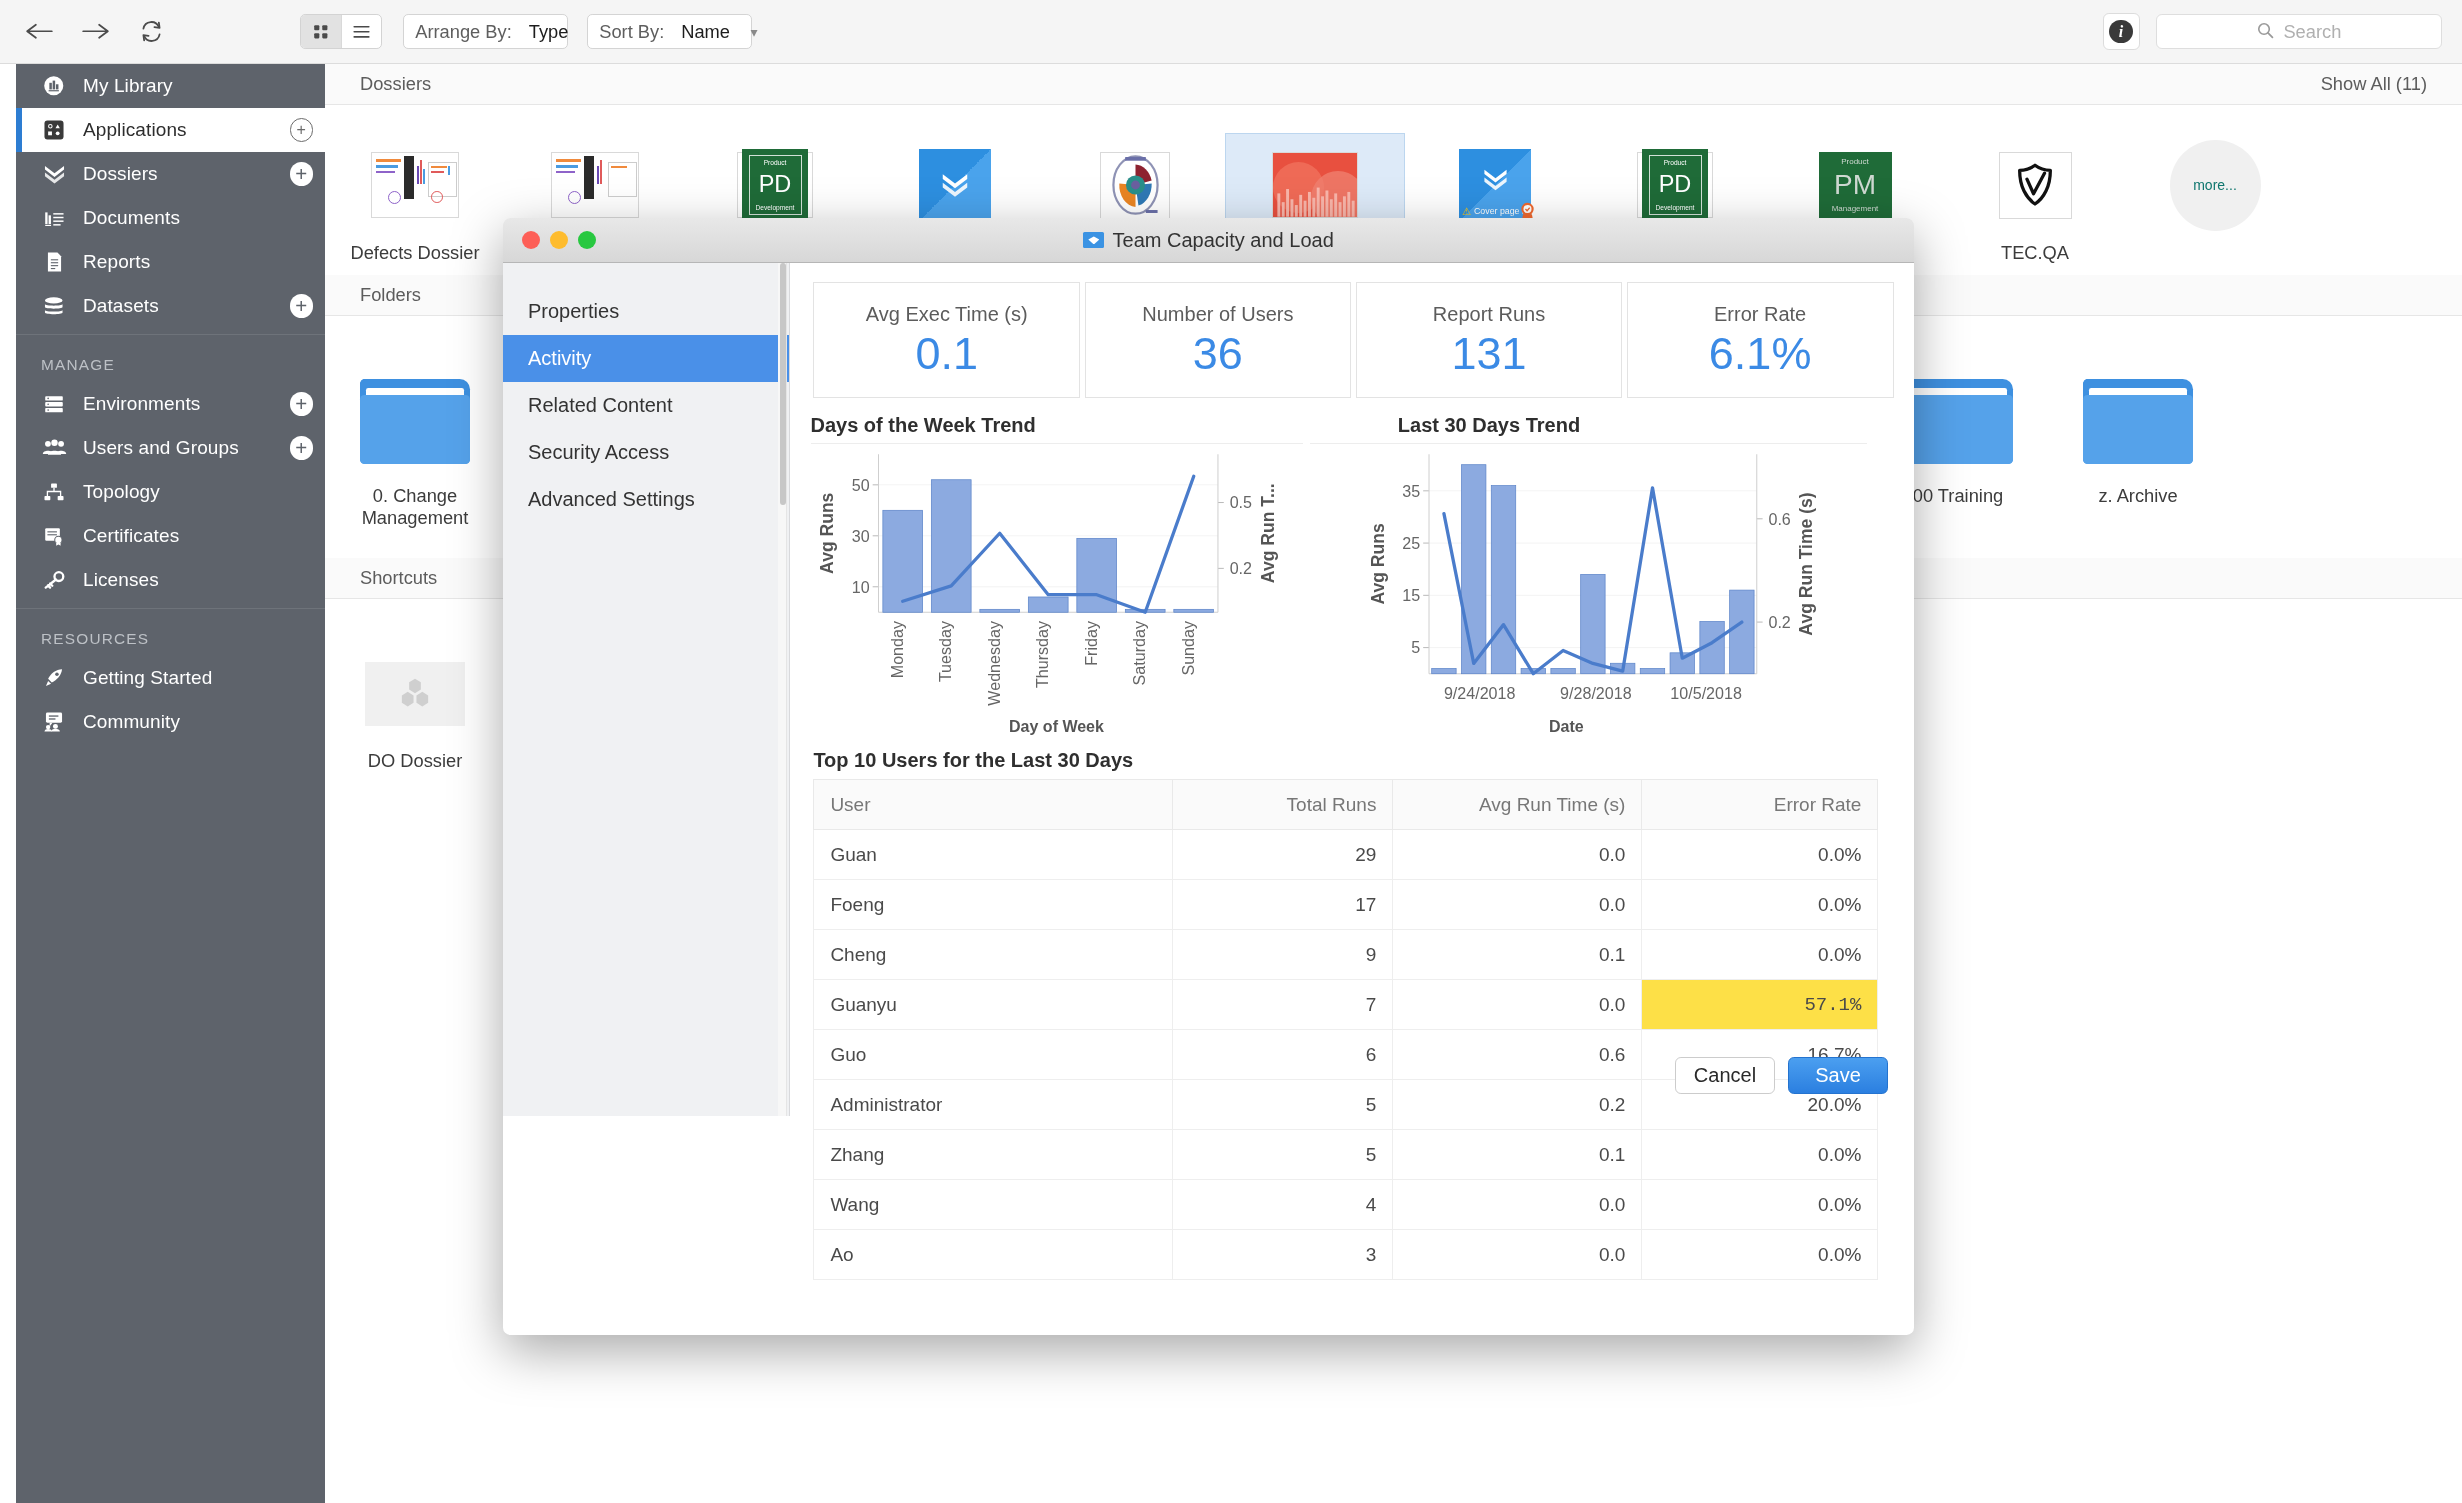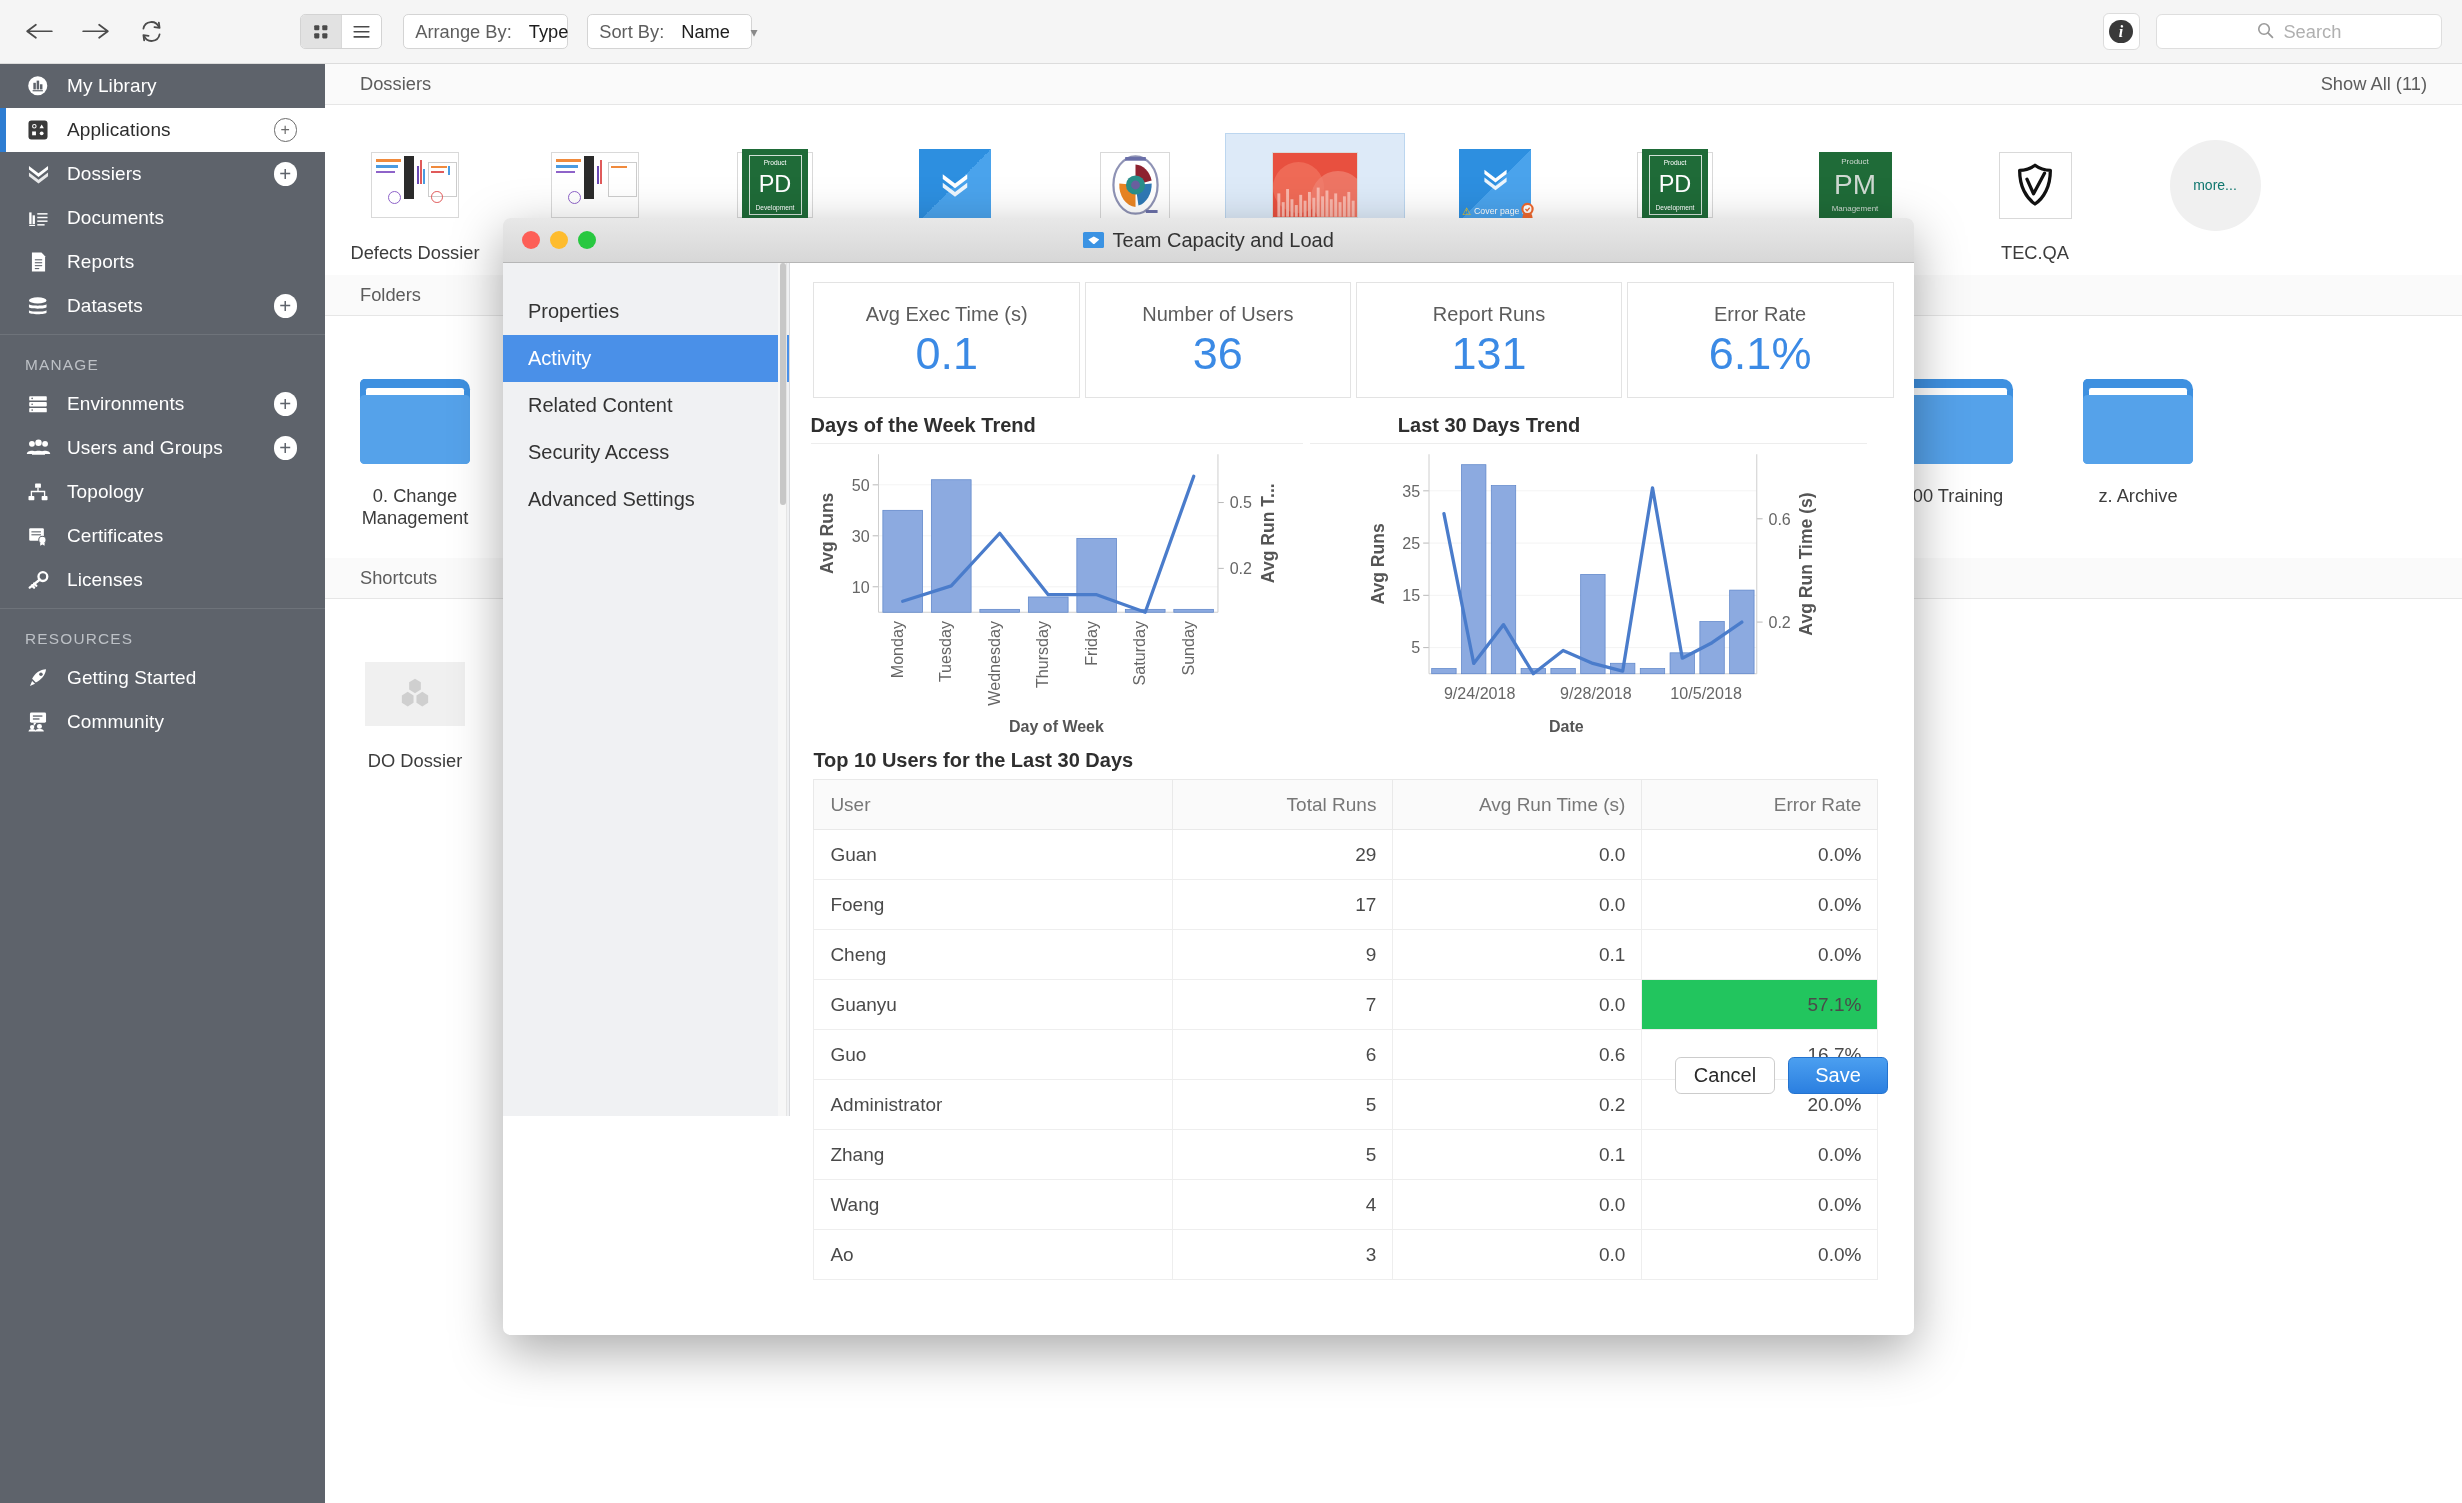--- a/index.html
+++ b/index.html
@@ -45,21 +45,21 @@
             display:flex;align-items:center;justify-content:center;cursor:pointer;}
   #infoBtn .ic{ width:23.5px;height:23.5px;border-radius:50%;background:#3a3a3a;color:#fff;
                 font:italic bold 16px "Liberation Serif",serif;
                 display:flex;align-items:center;justify-content:center;}
   #searchBox{ width:286px;height:35px;border:0.7px solid #dedede;border-radius:5.9px;background:#fff;
               display:flex;align-items:center;justify-content:center;gap:8.8px;cursor:text;}
   #searchBox .ph{ color:#b0b0b0; font-size:18.3px; }
 
   
   #sidebar{
-    position:absolute; left:0; top:64px; width:325px; height:1439px;
+    position:absolute; left:16px; top:64px; width:325px; height:1439px;
     background:#5e636b; color:#fff; font-size:19px;
   }
   .sb-item{ height:44px; display:flex; align-items:center; padding-left:25px; position:relative;
             cursor:pointer; }
   .sb-item .sbic{ width:26px;height:26px;display:flex;align-items:center;justify-content:center;
                   margin-right:16px; flex:none; }
   .sb-item .sblabel{ font-size:19px; letter-spacing:0.1px; }
   .sb-item .plus{ position:absolute; right:28px; width:23.5px;height:23.5px;border-radius:50%;
                   background:#fff; color:#5e636b; display:flex;align-items:center;justify-content:center;
                   font-size:20.5px; line-height:1; font-weight:400; cursor:pointer;}
@@ -145,21 +145,21 @@
 
   
   #tblSection{ margin-top:13px; }
   #tblTitle{ font-size:20px; font-weight:bold; color:#2f2f2f; margin:0 0 7.3px 2.9px; }
   table{ border-collapse:collapse; width:1064px; margin-left:2.9px; table-layout:fixed; }
   thead th{ background:#fafafa; border:0.7px solid #e9e9e9; height:50px; font-size:19px;
             font-weight:400; color:#777; padding:0 16px; }
   thead th.l{ text-align:left; } thead th.r{ text-align:right; }
   tbody td{ border:0.7px solid #eeeeee; height:50px; font-size:19px; color:#4a4a4a; padding:0 16px; }
   tbody td.l{ text-align:left; } tbody td.r{ text-align:right; }
-  tbody td.hot{ background:#22c55e; }
+  tbody td.hot{ background:#fde047;font-family:Liberation Mono, monospace; }
 
   #dlgFooter{ position:absolute; right:26px; bottom:22px; display:flex; gap:13px; }
   .btn{ height:37px; min-width:100px; border-radius:5.9px; font-size:20px; display:flex;
         align-items:center;justify-content:center; cursor:pointer; }
   #cancelBtn{ background:#fff; border:0.7px solid #ccc; color:#2a2a2a; }
   #saveBtn{ background:linear-gradient(#4b9ff0,#2b7fe0); border:0.7px solid #2473cf; color:#fff; }
 </style>
 </head>
 <body>
 

